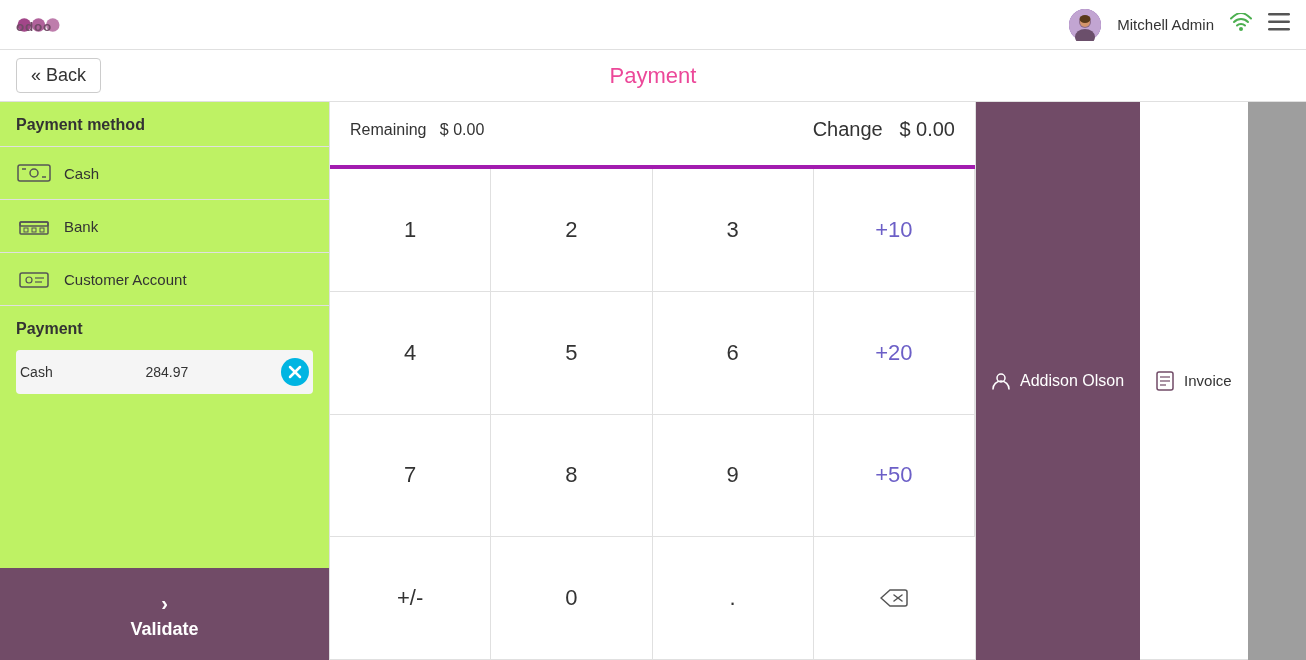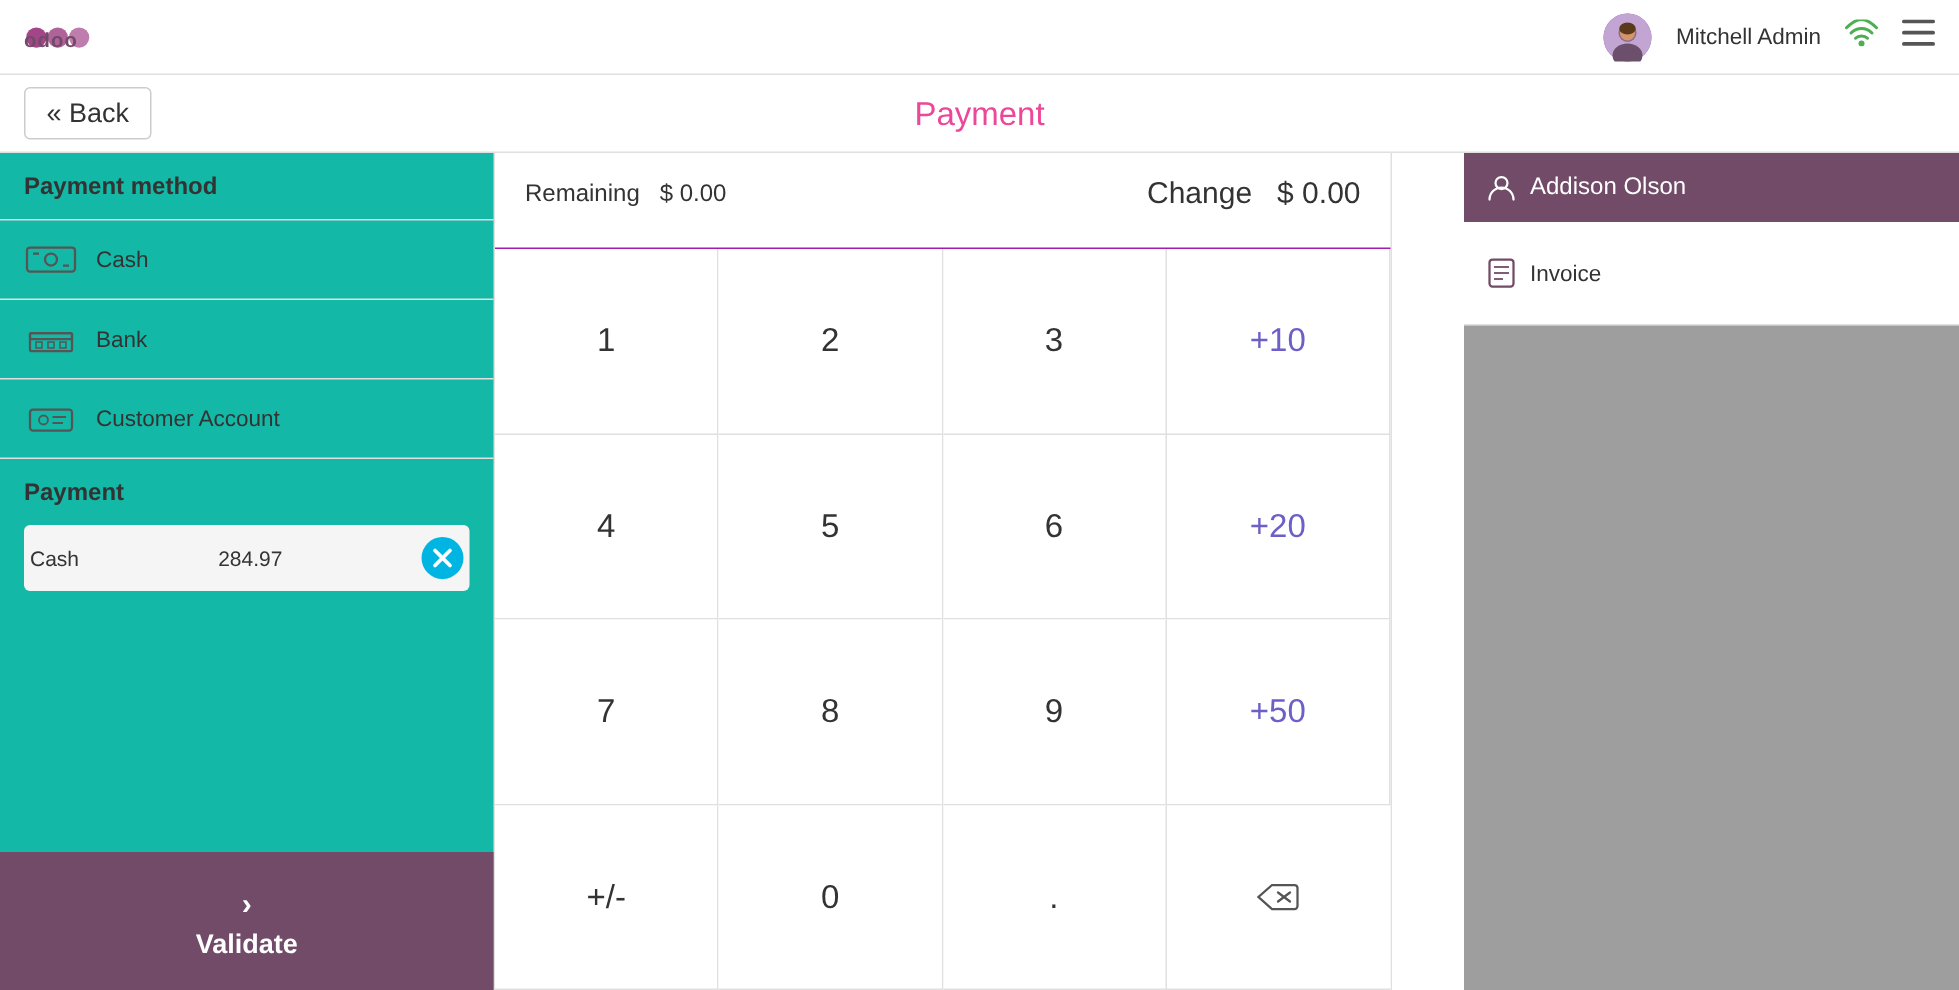--- a/index.html
+++ b/index.html
@@ -55,21 +55,21 @@
       height: calc(660px - 102px);
     }
 
     
     .left-panel {
       width: 330px;
       min-width: 330px;
       border-right: 1px solid #e0e0e0;
       display: flex;
       flex-direction: column;
-      background: #14b8a6;
+      background: #bef264;
     }
     .payment-method-title {
       padding: 14px 16px 12px;
       font-size: 16px; font-weight: 600; color: #333;
       border-bottom: 1px solid #e0e0e0;
     }
     .payment-method-item {
       display: flex; align-items: center; gap: 12px;
       padding: 14px 16px;
       border-bottom: 1px solid #e0e0e0;
@@ -105,21 +105,21 @@
 
     
     .center-panel {
       flex: 1;
       display: flex;
       flex-direction: column;
       border-right: 1px solid #e0e0e0;
     }
     .amount-display {
       padding: 16px 20px;
-      border-bottom: 1px solid #a21caf;
+      border-bottom: 4px solid #a21caf;
     }
     .remaining-change {
       display: flex; justify-content: space-between; align-items: center;
       margin-bottom: 8px;
     }
     .remaining-label { font-size: 16px; color: #333; }
     .change-label { font-size: 20px; color: #333; }
     .total-due { font-size: 15px; color: #7B8DB0; }
 
     
@@ -136,22 +136,21 @@
       cursor: pointer; font-weight: 300;
     }
     .numpad-btn.accent { color: #6c5fc7; }
     .numpad-btn:last-child { border-right: none; }
 
     
     .right-panel {
       width: 330px;
       min-width: 330px;
       display: flex;
-      flex-direction: column;
-      margin-left: 48px;
+      flex-direction: row;
     }
     .customer-header {
       background: #714B67;
       color: white;
       padding: 14px 16px;
       display: flex; align-items: center; gap: 10px;
       font-size: 16px; font-weight: 500;
     }
     .invoice-row {
       display: flex; align-items: center; gap: 10px;

